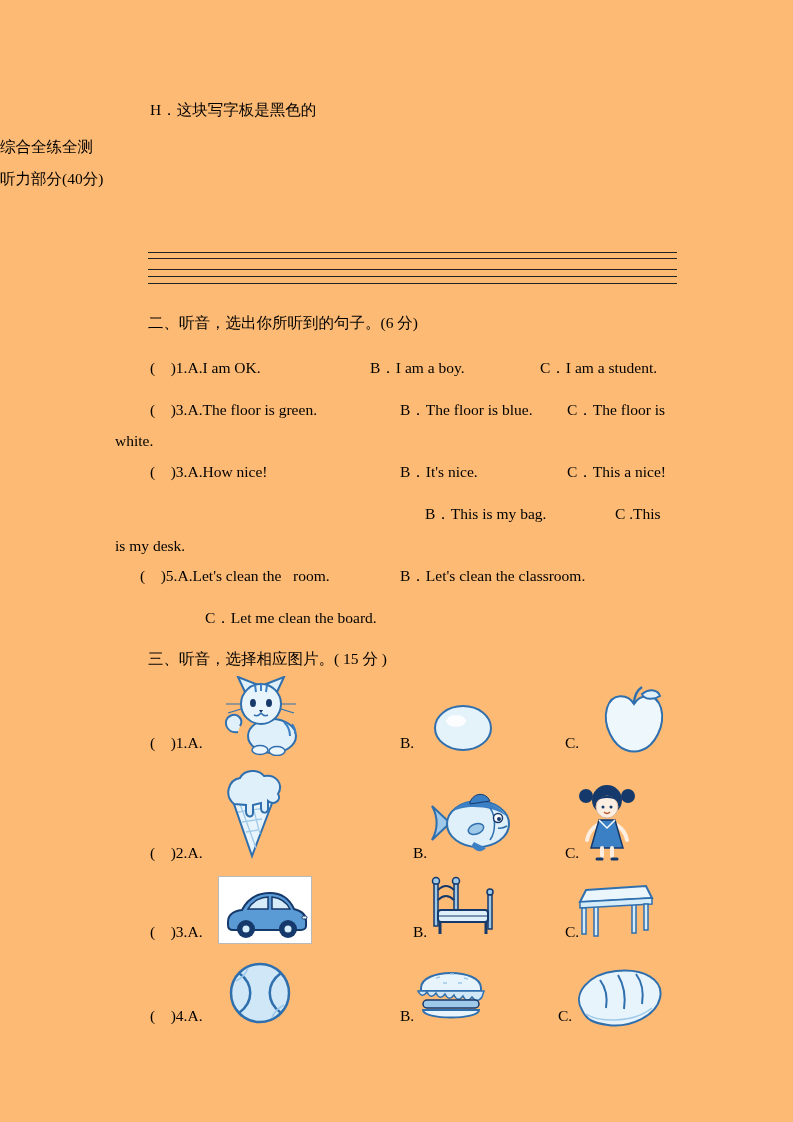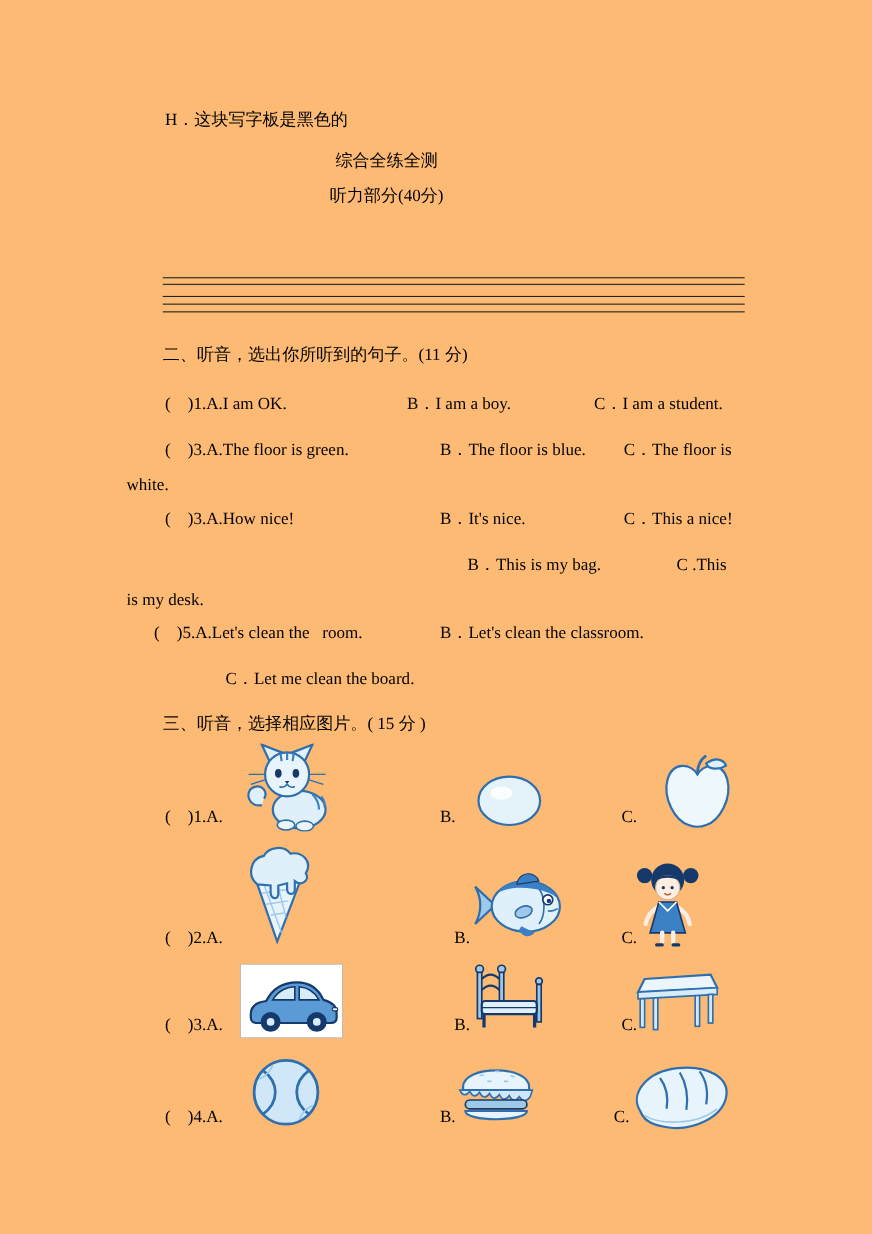--- a/index.html
+++ b/index.html
@@ -11,21 +11,21 @@
     font-family: "Liberation Serif", "DejaVu Serif", serif;
     color: #000000;
     overflow: hidden;
   }
   .txt {
     position: absolute;
     white-space: pre;
     font-size: 15.5px;
     line-height: 20px;
   }
-  .center { left: 0; width: 703px; text-align: center; }
+  .center { left: 0; width: 703px; text-align: left; }
   .staff {
     position: absolute;
     left: 148px; top: 252px;
     width: 529px; height: 34px;
   }
   .staff .ln {
     position: absolute; left: 0; width: 100%;
     height: 0; border-top: 1.2px solid #222222;
   }
   svg.pic { position: absolute; }
@@ -41,21 +41,21 @@
 
 
   <div class="staff">
     <div class="ln" style="top:0"></div>
     <div class="ln" style="top:6px"></div>
     <div class="ln" style="top:17px"></div>
     <div class="ln" style="top:24px"></div>
     <div class="ln" style="top:31px"></div>
   </div>
 
-  <span class="txt" style="left:148px;top:313px">二、听音，选出你所听到的句子。(11 分)</span>
+  <span class="txt" style="left:148px;top:313px">二、听音，选出你所听到的句子。(6 分)</span>
 
   <span class="txt" style="left:150px;top:358px">(    )1.A.I am OK.</span>
   <span class="txt" style="left:370px;top:358px">B．I am a boy.</span>
   <span class="txt" style="left:540px;top:358px">C．I am a student.</span>
 
   <span class="txt" style="left:150px;top:400px">(    )3.A.The floor is green.</span>
   <span class="txt" style="left:400px;top:400px">B．The floor is blue.</span>
   <span class="txt" style="left:567px;top:400px">C．The floor is</span>
   <span class="txt" style="left:115px;top:431px">white.</span>
 

